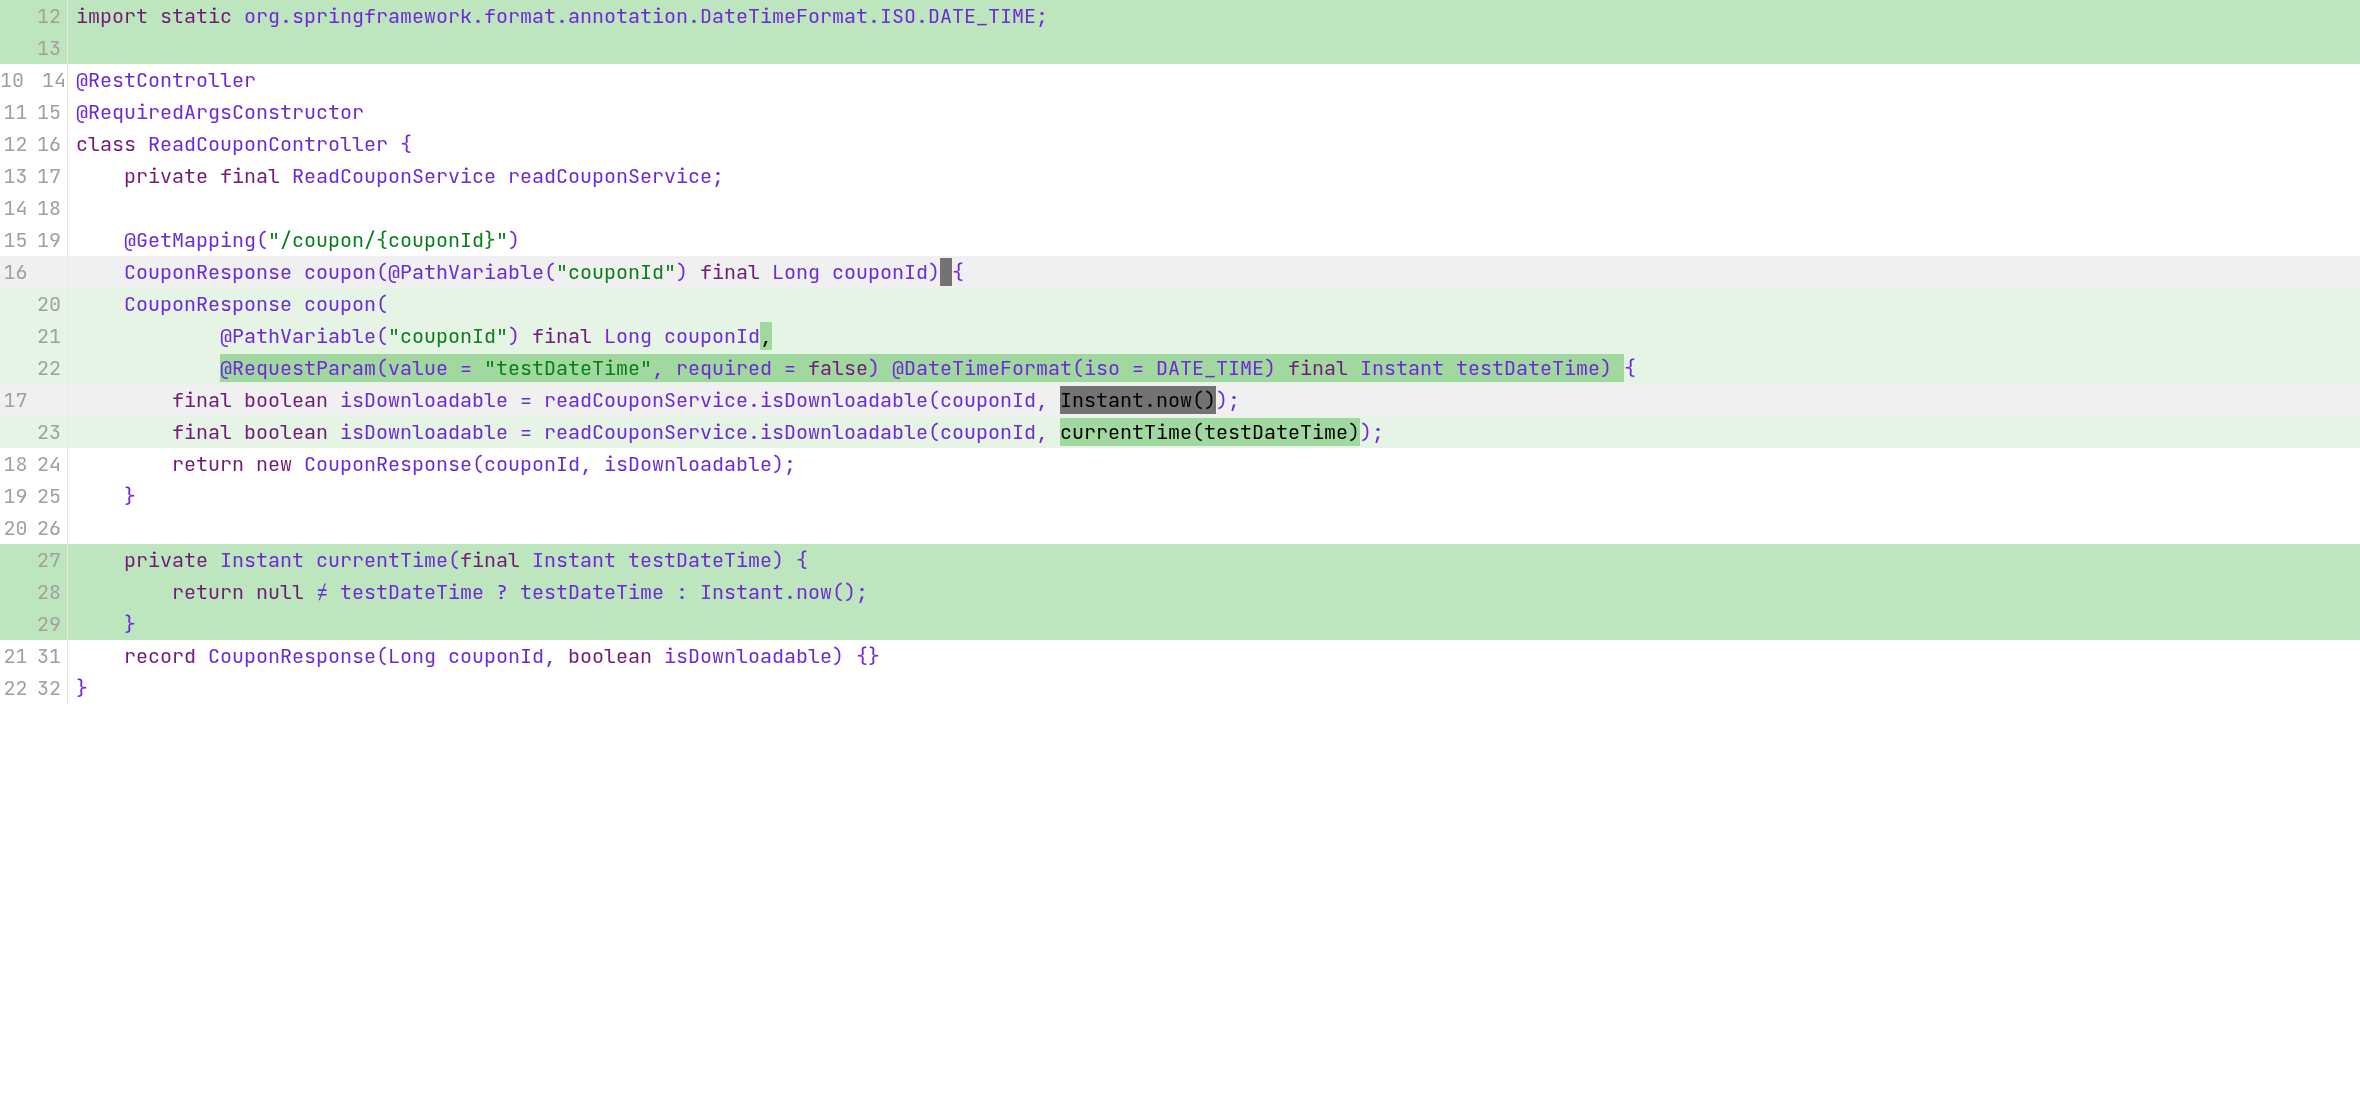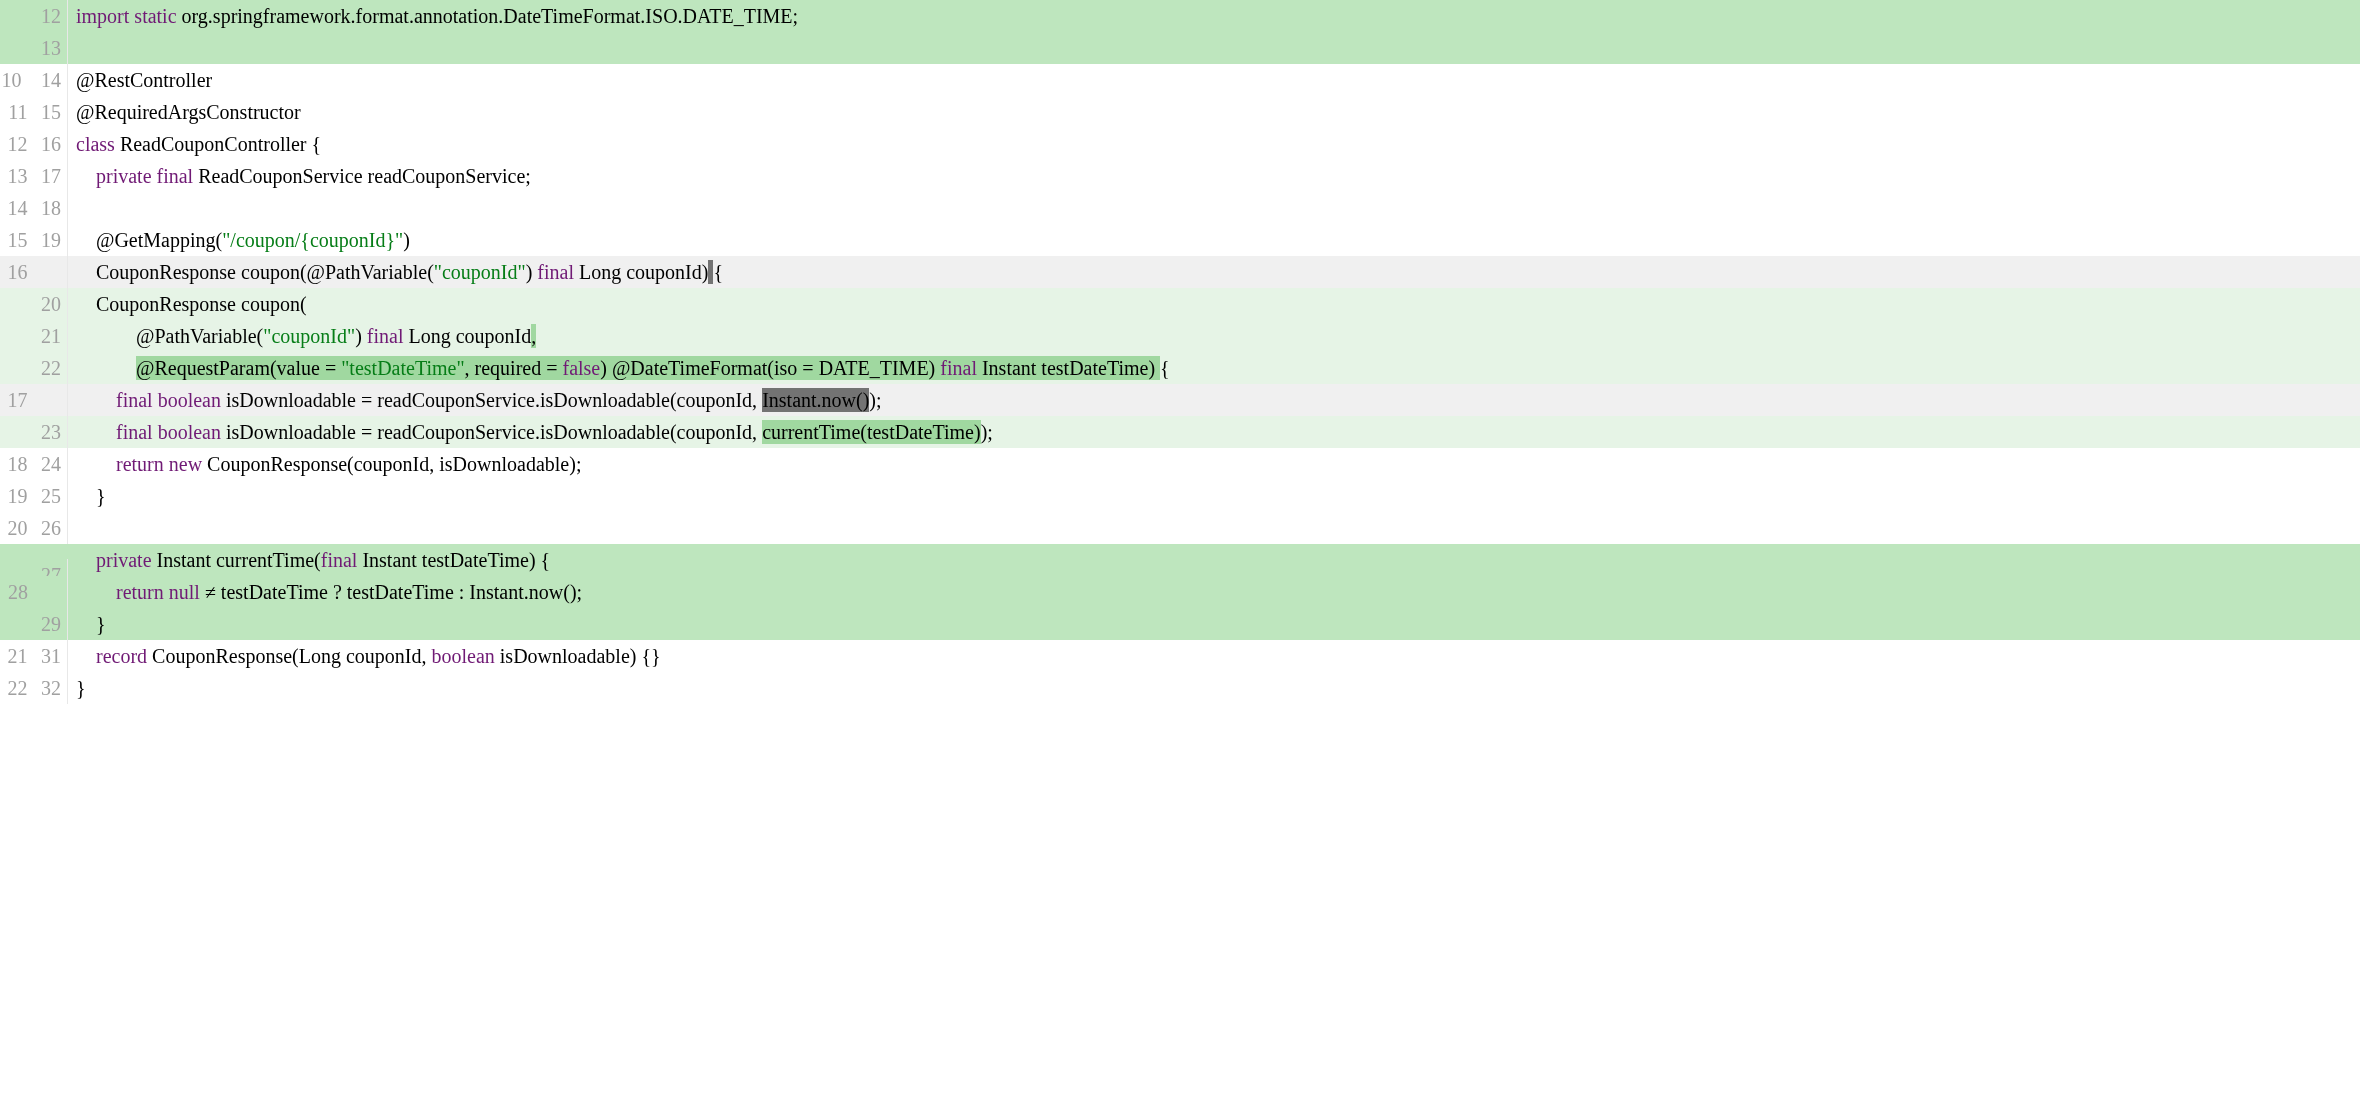--- a/index.html
+++ b/index.html
@@ -10,24 +10,23 @@
     background: #fff;
     color: #000;
     overflow: hidden;
   }
   .diff-container {
     width: 100%;
   }
   .line {
     display: flex;
     height: 32px;
-    align-items: center;
+    align-items: flex-end;
     white-space: pre;
     position: relative;
-    font-family: Liberation Serif, serif;
   }
   .gutter {
     width: 68px;
     flex-shrink: 0;
     display: flex;
     border-right: 1px solid #e8e8e8;
     height: 100%;
   }
   .ln {
     width: 34px;
@@ -54,21 +53,21 @@
   .rstrip {
     width: 25px;
     flex-shrink: 0;
     height: 100%;
   }
   .rstrip.add { background: #bee6be; }
   .rstrip.light { background: #e6f4e6; }
   
   .kw    { color: #701a75; }    
   .str   { color: #067d17; }    
-  .plain { color: #000000; }
+  .plain { color: #6d28d9; }
 </style>
 </head>
 <body>
 
 <div class="diff-container" id="diff">
     <div class="line bg-add"><div class="gutter" style="background: inherit;"><div class="ln"></div><div class="ln">12</div></div><div class="code"><span class="kw">import </span><span class="kw">static </span><span class="plain">org.springframework.format.annotation.DateTimeFormat.ISO.DATE_TIME;</span></div><div class="rstrip add"></div></div>
     <div class="line bg-add"><div class="gutter" style="background: inherit;"><div class="ln"></div><div class="ln">13</div></div><div class="code"><span class="plain"></span></div><div class="rstrip add"></div></div>
     <div class="line bg-ctx"><div class="gutter" style="background: inherit; gap: 12px;"><div class="ln">10</div><div class="ln">14</div></div><div class="code"><span class="plain">@RestController</span></div><div class="rstrip "></div></div>
     <div class="line bg-ctx"><div class="gutter" style="background: inherit;"><div class="ln">11</div><div class="ln">15</div></div><div class="code"><span class="plain">@RequiredArgsConstructor</span></div><div class="rstrip "></div></div>
     <div class="line bg-ctx"><div class="gutter" style="background: inherit;"><div class="ln">12</div><div class="ln">16</div></div><div class="code"><span class="kw">class </span><span class="plain">ReadCouponController {</span></div><div class="rstrip "></div></div>
@@ -78,17 +77,17 @@
     <div class="line bg-del"><div class="gutter" style="background: inherit;"><div class="ln">16</div><div class="ln"></div></div><div class="code"><span class="plain">    CouponResponse coupon(@PathVariable(</span><span class="str">"couponId"</span><span class="plain">) </span><span class="kw">final </span><span class="plain">Long couponId)</span><span class="hl-del"> </span><span class="plain">{</span></div><div class="rstrip "></div></div>
     <div class="line bg-add-light"><div class="gutter" style="background: inherit;"><div class="ln"></div><div class="ln">20</div></div><div class="code"><span class="plain">    CouponResponse coupon(</span></div><div class="rstrip light"></div></div>
     <div class="line bg-add-light"><div class="gutter" style="background: inherit;"><div class="ln"></div><div class="ln">21</div></div><div class="code"><span class="plain">            @PathVariable(</span><span class="str">"couponId"</span><span class="plain">) </span><span class="kw">final </span><span class="plain">Long couponId</span><span class="hl-add">,</span></div><div class="rstrip light"></div></div>
     <div class="line bg-add-light"><div class="gutter" style="background: inherit;"><div class="ln"></div><div class="ln">22</div></div><div class="code"><span class="plain">            </span><span class="hl-add"><span class="plain">@RequestParam(value = </span><span class="str">"testDateTime"</span><span class="plain">, required = </span><span class="kw">false</span><span class="plain">) @DateTimeFormat(iso = DATE_TIME) </span><span class="kw">final </span><span class="plain">Instant testDateTime) </span></span><span class="plain">{</span></div><div class="rstrip light"></div></div>
     <div class="line bg-del"><div class="gutter" style="background: inherit;"><div class="ln">17</div><div class="ln"></div></div><div class="code"><span class="plain">        </span><span class="kw">final boolean </span><span class="plain">isDownloadable = readCouponService.isDownloadable(couponId, </span><span class="hl-del">Instant.now()</span><span class="plain">);</span></div><div class="rstrip "></div></div>
     <div class="line bg-add-light"><div class="gutter" style="background: inherit;"><div class="ln"></div><div class="ln">23</div></div><div class="code"><span class="plain">        </span><span class="kw">final boolean </span><span class="plain">isDownloadable = readCouponService.isDownloadable(couponId, </span><span class="hl-add">currentTime(testDateTime)</span><span class="plain">);</span></div><div class="rstrip light"></div></div>
     <div class="line bg-ctx"><div class="gutter" style="background: inherit;"><div class="ln">18</div><div class="ln">24</div></div><div class="code"><span class="plain">        </span><span class="kw">return new </span><span class="plain">CouponResponse(couponId, isDownloadable);</span></div><div class="rstrip "></div></div>
     <div class="line bg-ctx"><div class="gutter" style="background: inherit;"><div class="ln">19</div><div class="ln">25</div></div><div class="code"><span class="plain">    }</span></div><div class="rstrip "></div></div>
     <div class="line bg-ctx"><div class="gutter" style="background: inherit;"><div class="ln">20</div><div class="ln">26</div></div><div class="code"><span class="plain"></span></div><div class="rstrip "></div></div>
     <div class="line bg-add"><div class="gutter" style="background: inherit; margin-top: 29px;"><div class="ln"></div><div class="ln">27</div></div><div class="code"><span class="plain">    </span><span class="kw">private </span><span class="plain">Instant currentTime(</span><span class="kw">final </span><span class="plain">Instant testDateTime) {</span></div><div class="rstrip add"></div></div>
-    <div class="line bg-add"><div class="gutter" style="background: inherit; flex-direction: column;"><div class="ln"></div><div class="ln">28</div></div><div class="code"><span class="plain">        </span><span class="kw">return null </span><span class="plain">≠ testDateTime ? testDateTime : Instant.now();</span></div><div class="rstrip add"></div></div>
+    <div class="line bg-add"><div class="gutter" style="background: inherit;"><div class="ln"></div><div class="ln">28</div></div><div class="code"><span class="plain">        </span><span class="kw">return null </span><span class="plain">≠ testDateTime ? testDateTime : Instant.now();</span></div><div class="rstrip add"></div></div>
     <div class="line bg-add"><div class="gutter" style="background: inherit;"><div class="ln"></div><div class="ln">29</div></div><div class="code"><span class="plain">    }</span></div><div class="rstrip add"></div></div>
     <div class="line bg-ctx"><div class="gutter" style="background: inherit;"><div class="ln">21</div><div class="ln">31</div></div><div class="code"><span class="plain">    </span><span class="kw">record </span><span class="plain">CouponResponse(Long couponId, </span><span class="kw">boolean </span><span class="plain">isDownloadable) {}</span></div><div class="rstrip "></div></div>
     <div class="line bg-ctx"><div class="gutter" style="background: inherit;"><div class="ln">22</div><div class="ln">32</div></div><div class="code"><span class="plain">}</span></div><div class="rstrip "></div></div>
   </div>
 
 </body></html>

